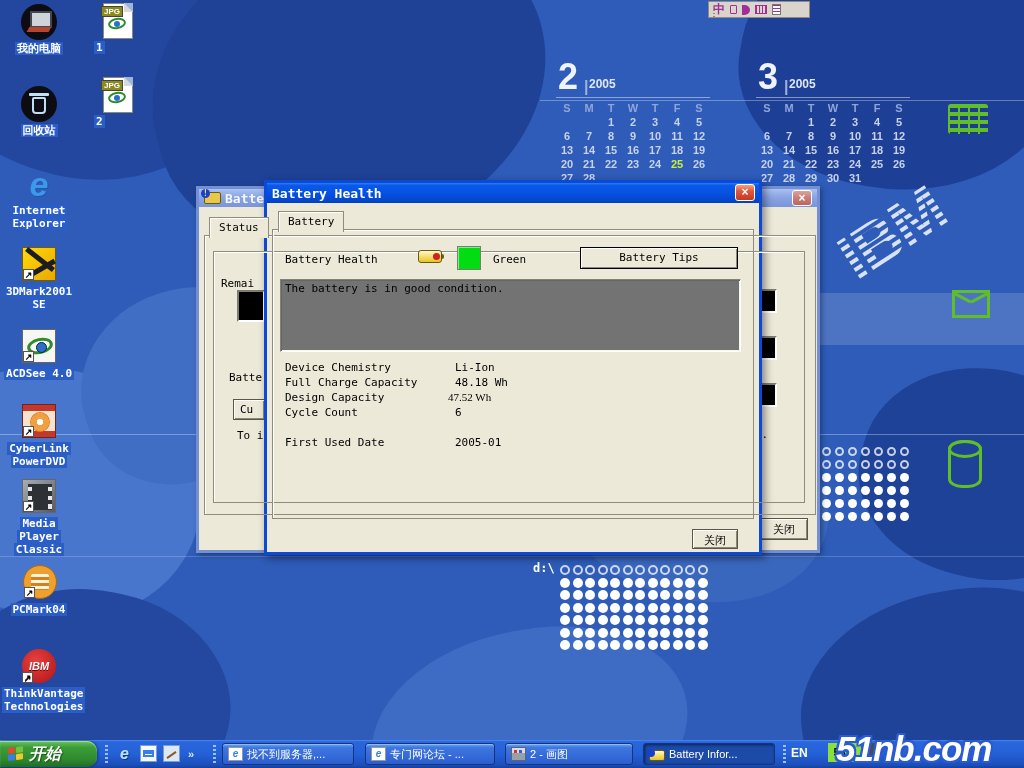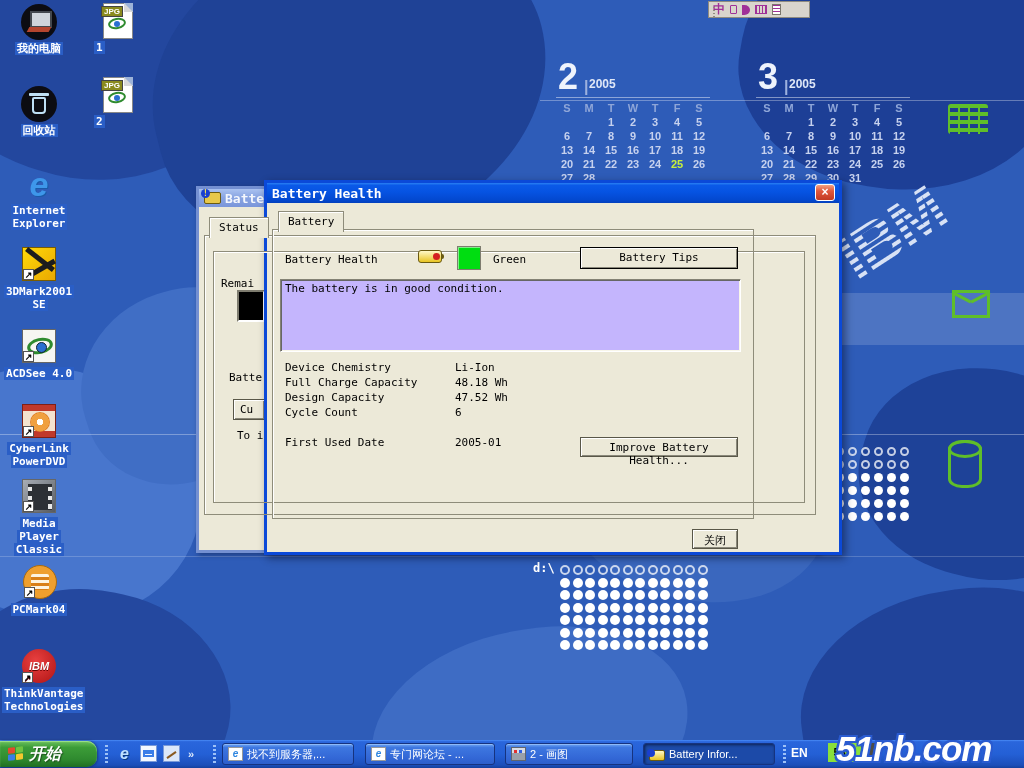--- a/index.html
+++ b/index.html
@@ -102,36 +102,36 @@
   .page .jeye{position:absolute;left:4px;top:14px;width:18px;height:11px;border:2px solid #2f8b2f;border-radius:50%;box-sizing:border-box;transform:rotate(-10deg);}
   .page .jpupil{position:absolute;left:10px;top:17px;width:6px;height:6px;border-radius:50%;background:#2a6fd0;}
 
   
   .win{position:absolute;background:#ece9d8;box-sizing:border-box;
        font-family:"DejaVu Sans Mono","Liberation Mono",monospace;font-size:11px;color:#000;}
   .titlebar{position:absolute;left:0;top:0;right:0;height:20px;display:flex;align-items:center;
        padding-left:5px;color:#fff;font-weight:bold;font-size:13px;}
   .back{left:196px;top:186px;width:624px;height:367px;border:3px solid #7490d2;box-shadow:2px 2px 5px rgba(0,0,20,.35);}
   .back .titlebar{background:linear-gradient(180deg,#aac2f0 0%,#8aa5e2 45%,#7a96da 100%);color:#f4f7fd;height:18px;}
-  .front{left:264px;top:180px;width:578px;height:375px;border:3px solid #0b49d8;box-shadow:3px 3px 8px rgba(0,0,20,.45);}
+  .front{left:264px;top:180px;width:498px;height:375px;border:3px solid #0b49d8;box-shadow:3px 3px 8px rgba(0,0,20,.45);}
   .front .titlebar{background:linear-gradient(180deg,#2a80f3 0%,#0a59e8 12%,#0653e2 45%,#0348cf 85%,#0340bd 100%);height:20px;}
   .xbtn{position:absolute;top:1px;width:20px;height:17px;border:1px solid #fff;border-radius:3px;
        color:#fff;font-weight:bold;font-size:12px;line-height:15px;text-align:center;box-sizing:border-box;
        font-family:"Liberation Sans",sans-serif;}
   .front .xbtn{right:4px;background:linear-gradient(180deg,#f3a183,#e0583d 40%,#c23a22);}
   .back .xbtn{right:5px;height:16px;background:linear-gradient(180deg,#dba49e,#c97d76 50%,#b86861);}
   .tab{position:absolute;background:#ece9d8;border:1px solid #8e8c7a;border-bottom:none;
        box-shadow:inset 1px 1px 0 #fff;padding:3px 9px 4px;z-index:2;}
   .tabpage{position:absolute;border:1px solid #8e8c7a;box-shadow:inset 1px 1px 0 #fff;z-index:1;}
   .fld{position:absolute;white-space:nowrap;}
   .btn{position:absolute;background:#ece9d8;border:1px solid #595748;text-align:center;
        box-shadow:inset 1px 1px 0 #fff,inset -1px -1px 0 #8a887a;font-size:11px;
        font-family:"DejaVu Sans Mono","Liberation Mono",monospace;box-sizing:border-box;padding-top:3px;cursor:default;}
   .btn.default{border:1px solid #000;}
-  .sunken{border:1px solid;border-color:#848274 #fff #fff #848274;background:#c4b5fd;
+  .sunken{border:1px solid;border-color:#848274 #fff #fff #848274;background:#737373;
        box-shadow:inset 1px 1px 0 #666,inset -1px -1px 0 #f8f6ea;}
   .gauge{position:absolute;background:#000;border:2px solid;border-color:#7e7c6f #fff #fff #7e7c6f;box-sizing:content-box;}
   .battmini{width:24px;height:13px;background:linear-gradient(180deg,#fff9c8,#e8c422);border:1px solid #6a5a10;
        border-radius:3px;position:relative;box-sizing:border-box;}
   .battmini:after{content:"";position:absolute;right:-3px;top:3px;width:3px;height:5px;background:#6a5a10;border-radius:0 2px 2px 0;}
   .battmini .plus{position:absolute;right:1px;top:2px;width:7px;height:7px;background:#d42020;border-radius:50%;}
   .greensq{position:absolute;background:#00dd11;border:1px solid #7e7c6f;box-shadow:inset 1px 1px 0 rgba(255,255,255,.5);}
   .biicon{width:15px;height:10px;background:#e8c84a;border:1px solid #6a5a10;border-radius:2px;position:relative;margin-right:4px;}
   .biicon .badge{position:absolute;left:-4px;top:-4px;width:9px;height:9px;border-radius:50%;background:#1a3fd0;
        color:#ffe84a;font-size:8px;line-height:9px;text-align:center;font-weight:bold;}
@@ -595,28 +595,27 @@
   <div class="sunken" style="position:absolute;left:13px;top:96px;width:461px;height:73px;z-index:3;padding:2px 4px;box-sizing:border-box;">
     <span>The battery is in good condition.</span>
   </div>
 
   <div id="dialog-rows">
       <span class="fld" style="left: 18px; top: 178px; z-index: 3;">Device Chemistry</span>
       <span class="fld" style="left: 188px; top: 178px; z-index: 3;">Li-Ion</span>
       <span class="fld" style="left: 18px; top: 193px; z-index: 3;">Full Charge Capacity</span>
       <span class="fld" style="left: 188px; top: 193px; z-index: 3;">48.18 Wh</span>
       <span class="fld" style="left: 18px; top: 208px; z-index: 3;">Design Capacity</span>
-      <span class="fld" style="left: 188px; top: 208px; z-index: 3;">47.52 Wh</span>
+      <span class="fld" style="left: 181px; top: 208px; z-index: 3; font-family: Liberation Serif, serif;">47.52 Wh</span>
       <span class="fld" style="left: 18px; top: 223px; z-index: 3;">Cycle Count</span>
       <span class="fld" style="left: 188px; top: 223px; z-index: 3;">6</span>
     </div>
 
   <span class="fld" style="left:18px;top:253px;z-index:3;">First Used Date</span>
   <span class="fld" style="left:188px;top:253px;z-index:3;">2005-01</span>
-  <div class="btn" style="left:313px;top:254px;width:158px;height:20px;z-index:3;">Improve Battery Health...</div>
 
   <div class="btn" style="left:425px;top:346px;width:46px;height:20px;z-index:3;">关闭</div>
 </div>
 
 <div id="taskbar" class="abs">
   <div id="start-btn">
     <span class="winflag">
         <i></i>
         <i></i>
         <i></i>

